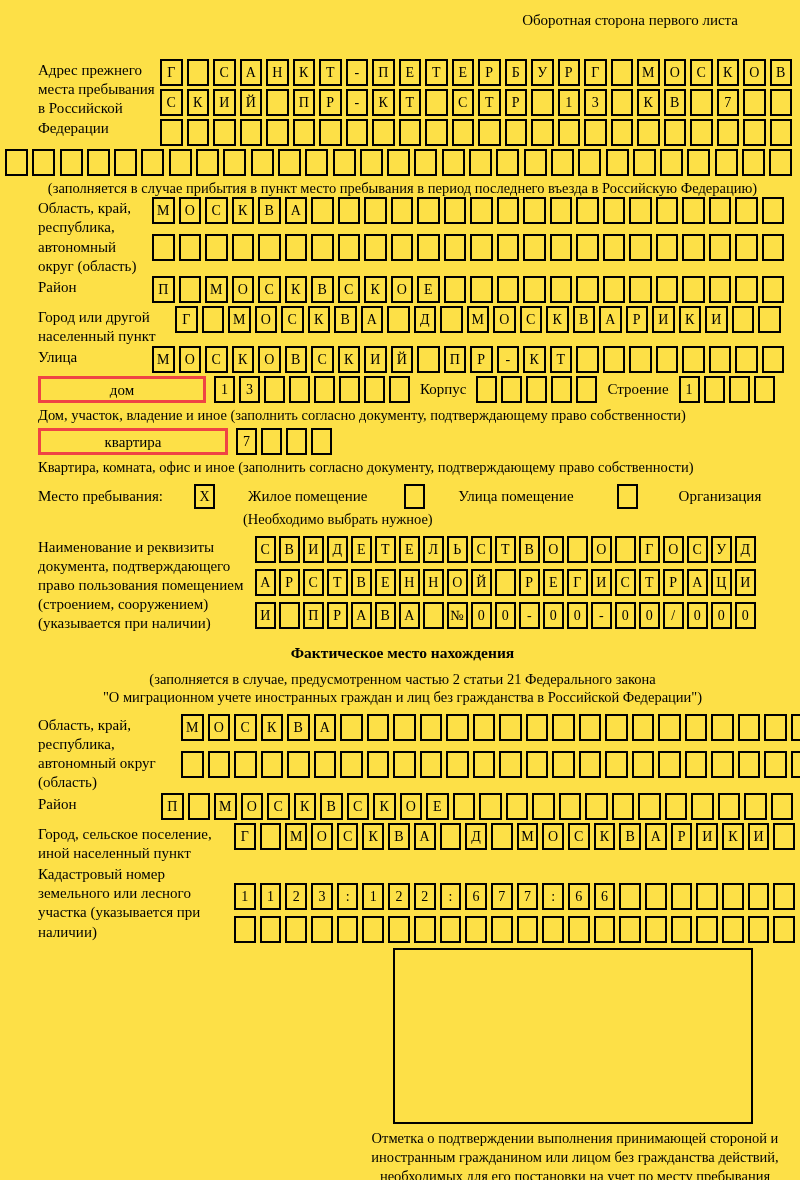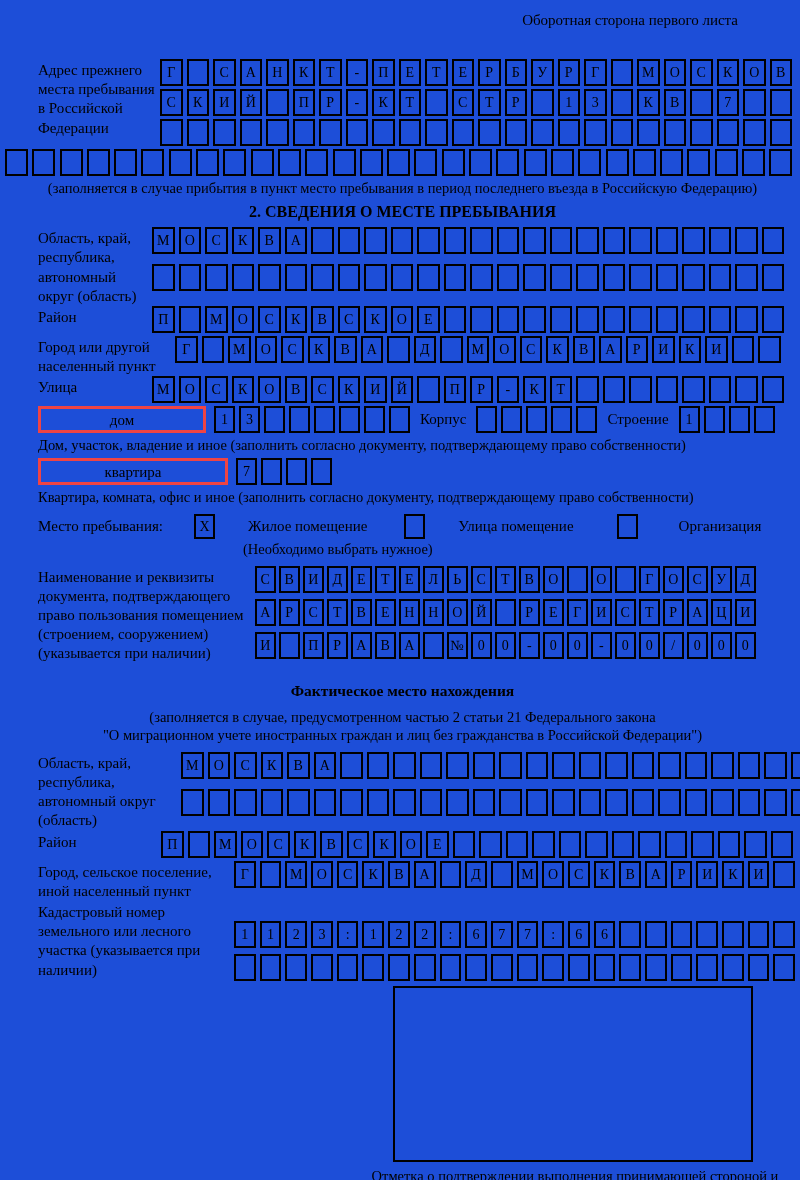--- a/index.html
+++ b/index.html
@@ -1,17 +1,17 @@
 <!DOCTYPE html>
 <html><head>
 <meta charset="utf-8">
 <style>
   * { margin:0; padding:0; box-sizing:border-box; }
   body { background:#fff; color:#000; font-family:"Liberation Serif", serif; }
-  .page { position:relative; width:800px; height:1180px; background:#1d4ed8; padding:12px 0 0 5px; overflow:hidden; }
+  .page { position:relative; width:800px; height:1180px; background:#fde047; padding:12px 0 0 5px; overflow:hidden; }
   .topright { text-align:right; padding-right:62px; font-size:15px; margin-bottom:30px; }
   .grp { display:flex; margin-left:33px; }
   .lbl { font-size:15px; line-height:1.28; flex:none; padding-top:2px; }
   .w122 { width:122px; } .w114 { width:114px; } .w137 { width:137px; }
   .w217 { width:217px; } .w143 { width:143px; } .w123 { width:123px; } .w196 { width:196px; }
   .rows { flex:1; min-width:0; }
   .boxrow { white-space:nowrap; height:27px; margin-bottom:3px; }
   .cbox { display:inline-block; width:22.5px; height:27px; border:2px solid #000; margin-right:4px;
           text-align:center; font-size:14px; line-height:23px; vertical-align:top; }
   .gap10 { margin-bottom:10px; }
@@ -47,21 +47,20 @@
     <div class="lbl w122">Адрес прежнего места пребывания в Российской Федерации</div>
     <div class="rows">
       <div class="boxrow"><span class="cbox">Г</span><span class="cbox"></span><span class="cbox">С</span><span class="cbox">А</span><span class="cbox">Н</span><span class="cbox">К</span><span class="cbox">Т</span><span class="cbox">-</span><span class="cbox">П</span><span class="cbox">Е</span><span class="cbox">Т</span><span class="cbox">Е</span><span class="cbox">Р</span><span class="cbox">Б</span><span class="cbox">У</span><span class="cbox">Р</span><span class="cbox">Г</span><span class="cbox"></span><span class="cbox">М</span><span class="cbox">О</span><span class="cbox">С</span><span class="cbox">К</span><span class="cbox">О</span><span class="cbox">В</span></div>
       <div class="boxrow"><span class="cbox">С</span><span class="cbox">К</span><span class="cbox">И</span><span class="cbox">Й</span><span class="cbox"></span><span class="cbox">П</span><span class="cbox">Р</span><span class="cbox">-</span><span class="cbox">К</span><span class="cbox">Т</span><span class="cbox"></span><span class="cbox">С</span><span class="cbox">Т</span><span class="cbox">Р</span><span class="cbox"></span><span class="cbox">1</span><span class="cbox">3</span><span class="cbox"></span><span class="cbox">К</span><span class="cbox">В</span><span class="cbox"></span><span class="cbox">7</span><span class="cbox"></span><span class="cbox"></span></div>
       <div class="boxrow"><span class="cbox"></span><span class="cbox"></span><span class="cbox"></span><span class="cbox"></span><span class="cbox"></span><span class="cbox"></span><span class="cbox"></span><span class="cbox"></span><span class="cbox"></span><span class="cbox"></span><span class="cbox"></span><span class="cbox"></span><span class="cbox"></span><span class="cbox"></span><span class="cbox"></span><span class="cbox"></span><span class="cbox"></span><span class="cbox"></span><span class="cbox"></span><span class="cbox"></span><span class="cbox"></span><span class="cbox"></span><span class="cbox"></span><span class="cbox"></span></div>
     </div>
   </div>
   <div class="boxrow full"><span class="cbox"></span><span class="cbox"></span><span class="cbox"></span><span class="cbox"></span><span class="cbox"></span><span class="cbox"></span><span class="cbox"></span><span class="cbox"></span><span class="cbox"></span><span class="cbox"></span><span class="cbox"></span><span class="cbox"></span><span class="cbox"></span><span class="cbox"></span><span class="cbox"></span><span class="cbox"></span><span class="cbox"></span><span class="cbox"></span><span class="cbox"></span><span class="cbox"></span><span class="cbox"></span><span class="cbox"></span><span class="cbox"></span><span class="cbox"></span><span class="cbox"></span><span class="cbox"></span><span class="cbox"></span><span class="cbox"></span><span class="cbox"></span></div>
   <div class="note center">(заполняется в случае прибытия в пункт место пребывания в период последнего въезда в Российскую Федерацию)</div>
 
-  <div class="h2">2. СВЕДЕНИЯ О МЕСТЕ ПРЕБЫВАНИЯ</div>
 
   <div class="grp">
     <div class="lbl w114">Область, край, республика, автономный округ (область)</div>
     <div class="rows">
       <div class="boxrow gap10"><span class="cbox">М</span><span class="cbox">О</span><span class="cbox">С</span><span class="cbox">К</span><span class="cbox">В</span><span class="cbox">А</span><span class="cbox"></span><span class="cbox"></span><span class="cbox"></span><span class="cbox"></span><span class="cbox"></span><span class="cbox"></span><span class="cbox"></span><span class="cbox"></span><span class="cbox"></span><span class="cbox"></span><span class="cbox"></span><span class="cbox"></span><span class="cbox"></span><span class="cbox"></span><span class="cbox"></span><span class="cbox"></span><span class="cbox"></span><span class="cbox"></span></div>
       <div class="boxrow"><span class="cbox"></span><span class="cbox"></span><span class="cbox"></span><span class="cbox"></span><span class="cbox"></span><span class="cbox"></span><span class="cbox"></span><span class="cbox"></span><span class="cbox"></span><span class="cbox"></span><span class="cbox"></span><span class="cbox"></span><span class="cbox"></span><span class="cbox"></span><span class="cbox"></span><span class="cbox"></span><span class="cbox"></span><span class="cbox"></span><span class="cbox"></span><span class="cbox"></span><span class="cbox"></span><span class="cbox"></span><span class="cbox"></span><span class="cbox"></span></div>
     </div>
   </div>
 
   <div class="grp">
@@ -108,21 +107,21 @@
 
   <div class="grp doc" style="margin-top:8px;">
     <div class="lbl w217">Наименование и реквизиты документа, подтверждающего право пользования помещением (строением, сооружением) (указывается при наличии)</div>
     <div class="rows">
       <div class="boxrow" style="margin-bottom:6px;"><span class="cbox">С</span><span class="cbox">В</span><span class="cbox">И</span><span class="cbox">Д</span><span class="cbox">Е</span><span class="cbox">Т</span><span class="cbox">Е</span><span class="cbox">Л</span><span class="cbox">Ь</span><span class="cbox">С</span><span class="cbox">Т</span><span class="cbox">В</span><span class="cbox">О</span><span class="cbox"></span><span class="cbox">О</span><span class="cbox"></span><span class="cbox">Г</span><span class="cbox">О</span><span class="cbox">С</span><span class="cbox">У</span><span class="cbox">Д</span></div>
       <div class="boxrow" style="margin-bottom:6px;"><span class="cbox">А</span><span class="cbox">Р</span><span class="cbox">С</span><span class="cbox">Т</span><span class="cbox">В</span><span class="cbox">Е</span><span class="cbox">Н</span><span class="cbox">Н</span><span class="cbox">О</span><span class="cbox">Й</span><span class="cbox"></span><span class="cbox">Р</span><span class="cbox">Е</span><span class="cbox">Г</span><span class="cbox">И</span><span class="cbox">С</span><span class="cbox">Т</span><span class="cbox">Р</span><span class="cbox">А</span><span class="cbox">Ц</span><span class="cbox">И</span></div>
       <div class="boxrow"><span class="cbox">И</span><span class="cbox"></span><span class="cbox">П</span><span class="cbox">Р</span><span class="cbox">А</span><span class="cbox">В</span><span class="cbox">А</span><span class="cbox"></span><span class="cbox">№</span><span class="cbox">0</span><span class="cbox">0</span><span class="cbox">-</span><span class="cbox">0</span><span class="cbox">0</span><span class="cbox">-</span><span class="cbox">0</span><span class="cbox">0</span><span class="cbox">/</span><span class="cbox">0</span><span class="cbox">0</span><span class="cbox">0</span></div>
     </div>
   </div>
 
-  <div class="h3" style="margin-top:18px;">Фактическое место нахождения</div>
+  <div class="h3" style="margin-top:10px;">Фактическое место нахождения</div>
   <div class="note center">(заполняется в случае, предусмотренном частью 2 статьи 21 Федерального закона</div>
   <div class="note center" style="margin-bottom:8px;">"О миграционном учете иностранных граждан и лиц без гражданства в Российской Федерации")</div>
 
   <div class="grp">
     <div class="lbl w143">Область, край, республика, автономный округ (область)</div>
     <div class="rows">
       <div class="boxrow gap10"><span class="cbox">М</span><span class="cbox">О</span><span class="cbox">С</span><span class="cbox">К</span><span class="cbox">В</span><span class="cbox">А</span><span class="cbox"></span><span class="cbox"></span><span class="cbox"></span><span class="cbox"></span><span class="cbox"></span><span class="cbox"></span><span class="cbox"></span><span class="cbox"></span><span class="cbox"></span><span class="cbox"></span><span class="cbox"></span><span class="cbox"></span><span class="cbox"></span><span class="cbox"></span><span class="cbox"></span><span class="cbox"></span><span class="cbox"></span><span class="cbox"></span></div>
       <div class="boxrow"><span class="cbox"></span><span class="cbox"></span><span class="cbox"></span><span class="cbox"></span><span class="cbox"></span><span class="cbox"></span><span class="cbox"></span><span class="cbox"></span><span class="cbox"></span><span class="cbox"></span><span class="cbox"></span><span class="cbox"></span><span class="cbox"></span><span class="cbox"></span><span class="cbox"></span><span class="cbox"></span><span class="cbox"></span><span class="cbox"></span><span class="cbox"></span><span class="cbox"></span><span class="cbox"></span><span class="cbox"></span><span class="cbox"></span><span class="cbox"></span></div>
     </div>
   </div>

